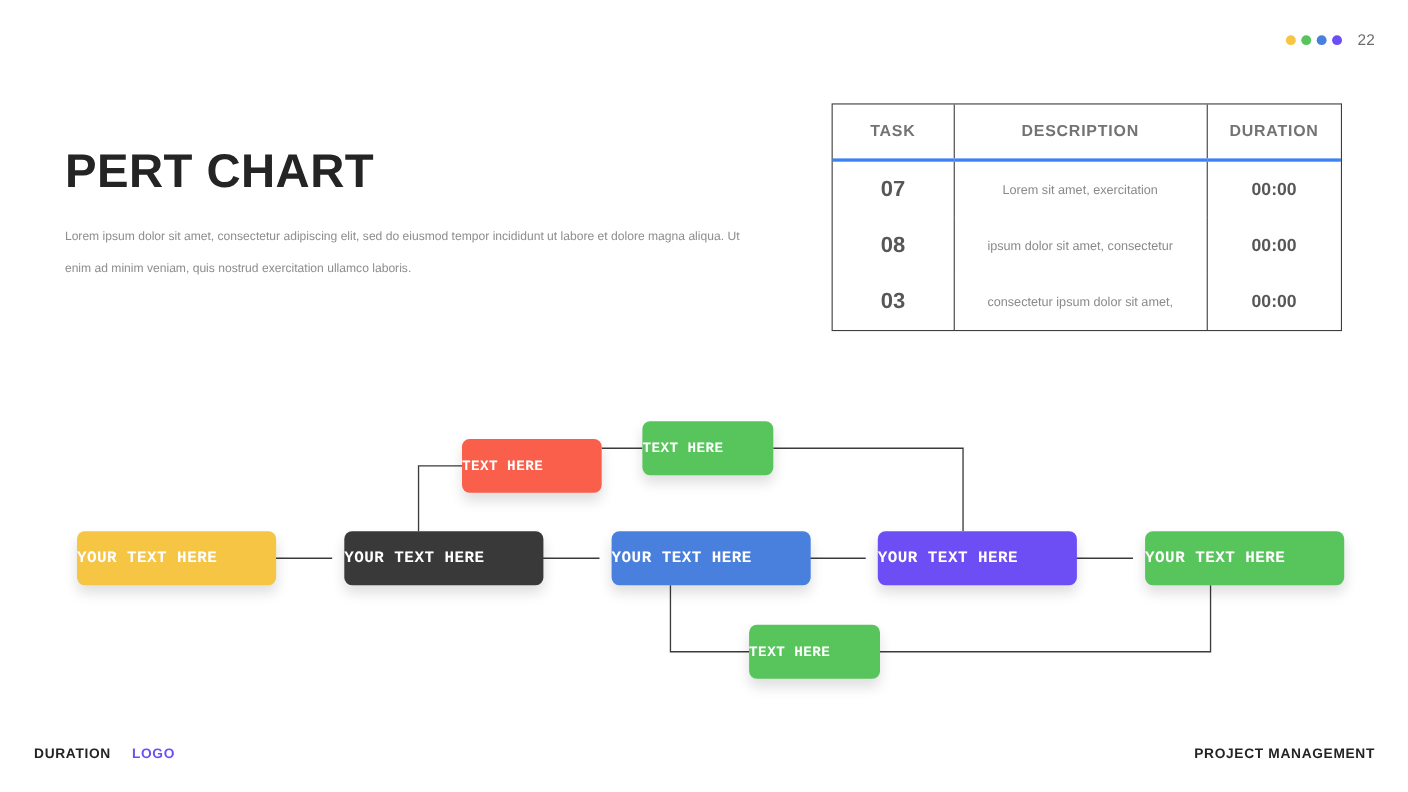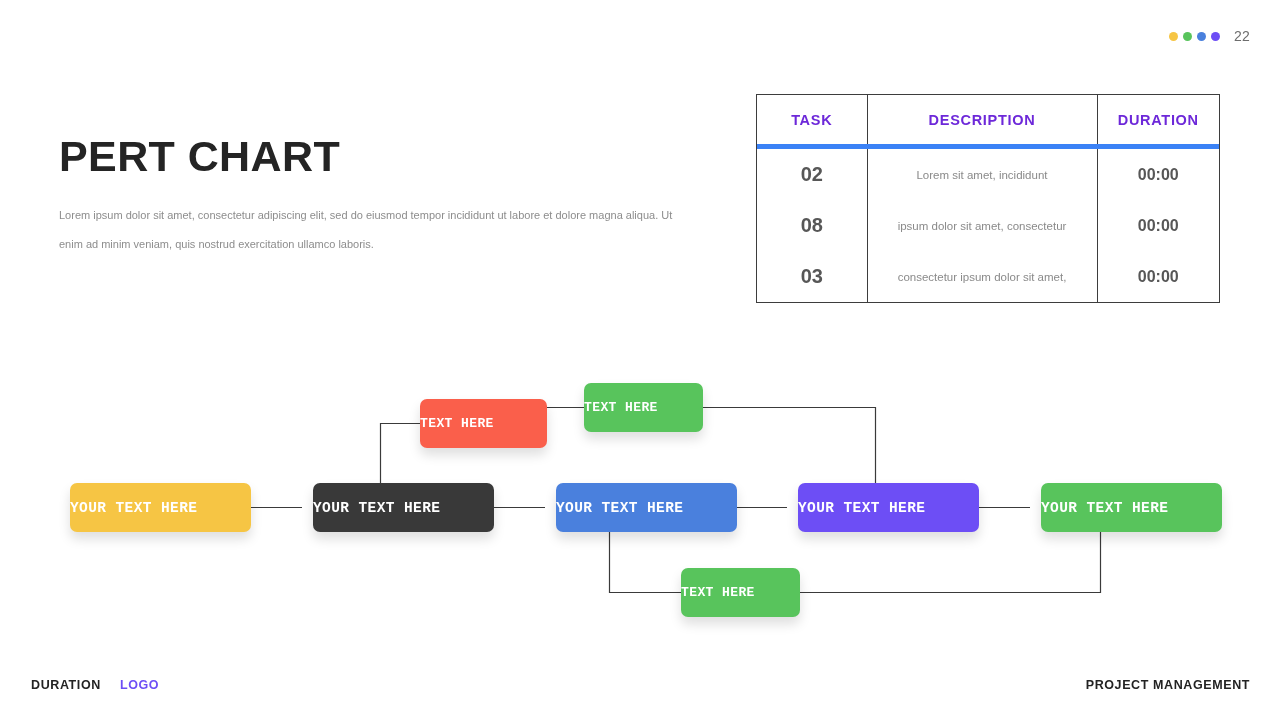--- a/index.html
+++ b/index.html
@@ -81,22 +81,22 @@
     padding: 0;
     text-align: center;
   }
   .col-task   { width: 110px; }
   .col-dur    { width: 122px; }
   .th-cell {
     height: 49px;
     font-size: 14.5px;
     font-weight: 700;
     letter-spacing: 0.7px;
-    color: #6d28d9;
-    border-bottom: 5px solid #3b82f6;
+    color: #737373;
+    border-bottom: 3px solid #3b82f6;
     vertical-align: middle;
   }
   .vline-l { border-left: 1px solid #3d3d3d; }
   .td-task {
     font-size: 20px;
     font-weight: 700;
     color: #575757;
     height: 51px;
     vertical-align: middle;
   }
@@ -193,22 +193,22 @@
     </colgroup>
     <thead>
       <tr>
         <th class="th-cell">TASK</th>
         <th class="th-cell vline-l">DESCRIPTION</th>
         <th class="th-cell vline-l">DURATION</th>
       </tr>
     </thead>
     <tbody>
       <tr>
-        <td class="td-task">02</td>
-        <td class="td-desc vline-l">Lorem sit amet, incididunt</td>
+        <td class="td-task">07</td>
+        <td class="td-desc vline-l">Lorem sit amet, exercitation</td>
         <td class="td-dur vline-l">00:00</td>
       </tr>
       <tr>
         <td class="td-task">08</td>
         <td class="td-desc vline-l">ipsum dolor sit amet, consectetur</td>
         <td class="td-dur vline-l">00:00</td>
       </tr>
       <tr>
         <td class="td-task">03</td>
         <td class="td-desc vline-l">consectetur ipsum dolor sit amet,</td>

